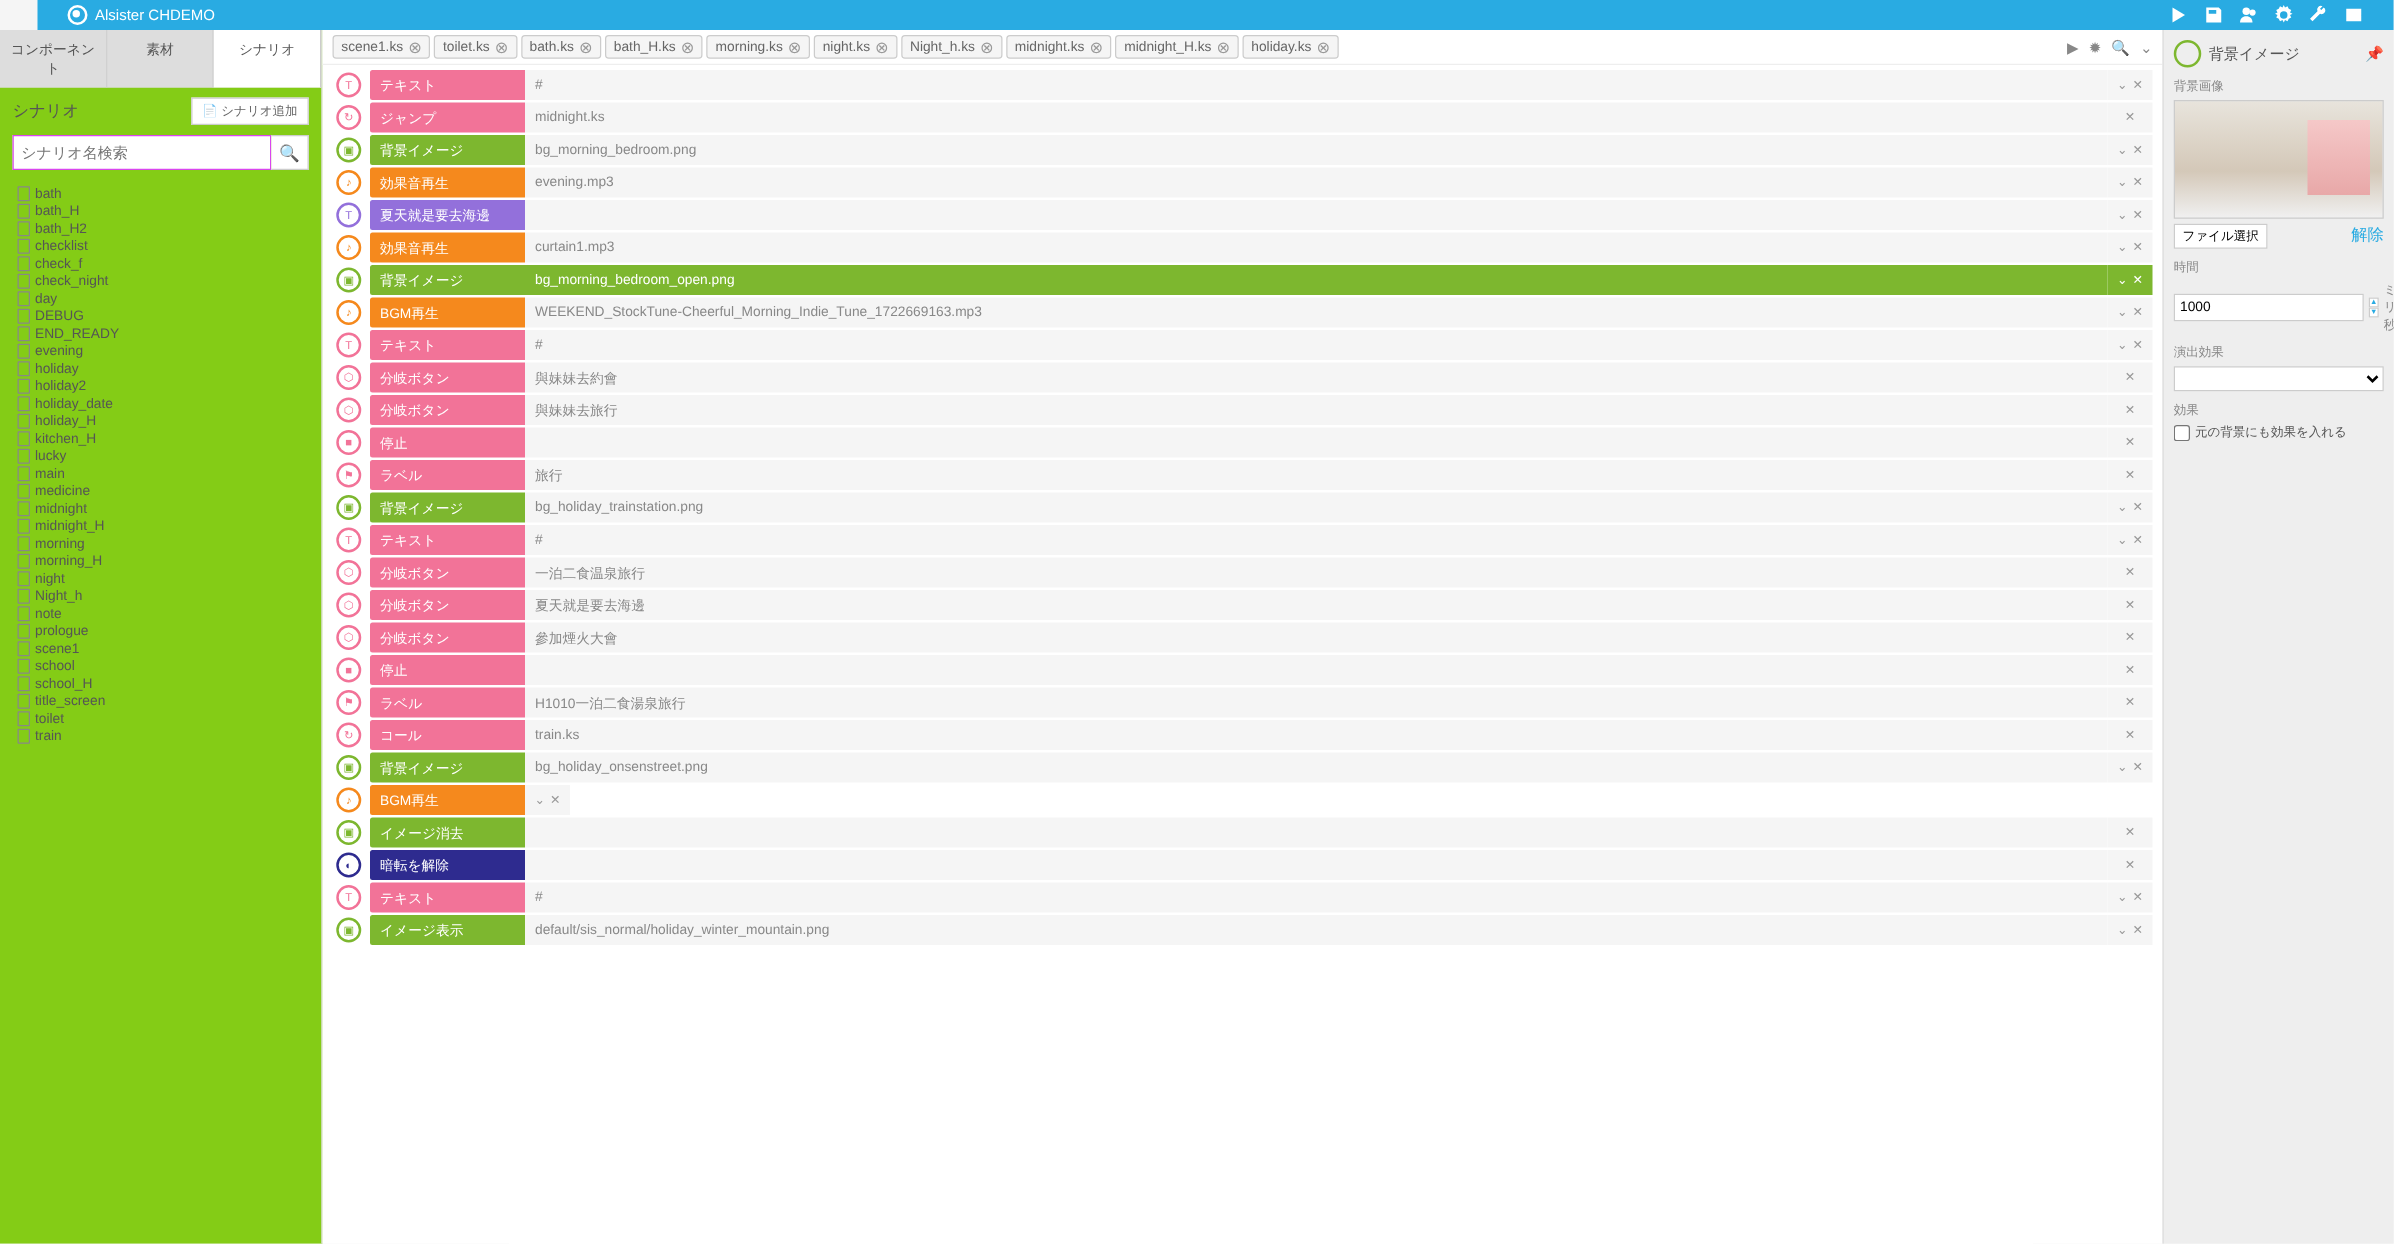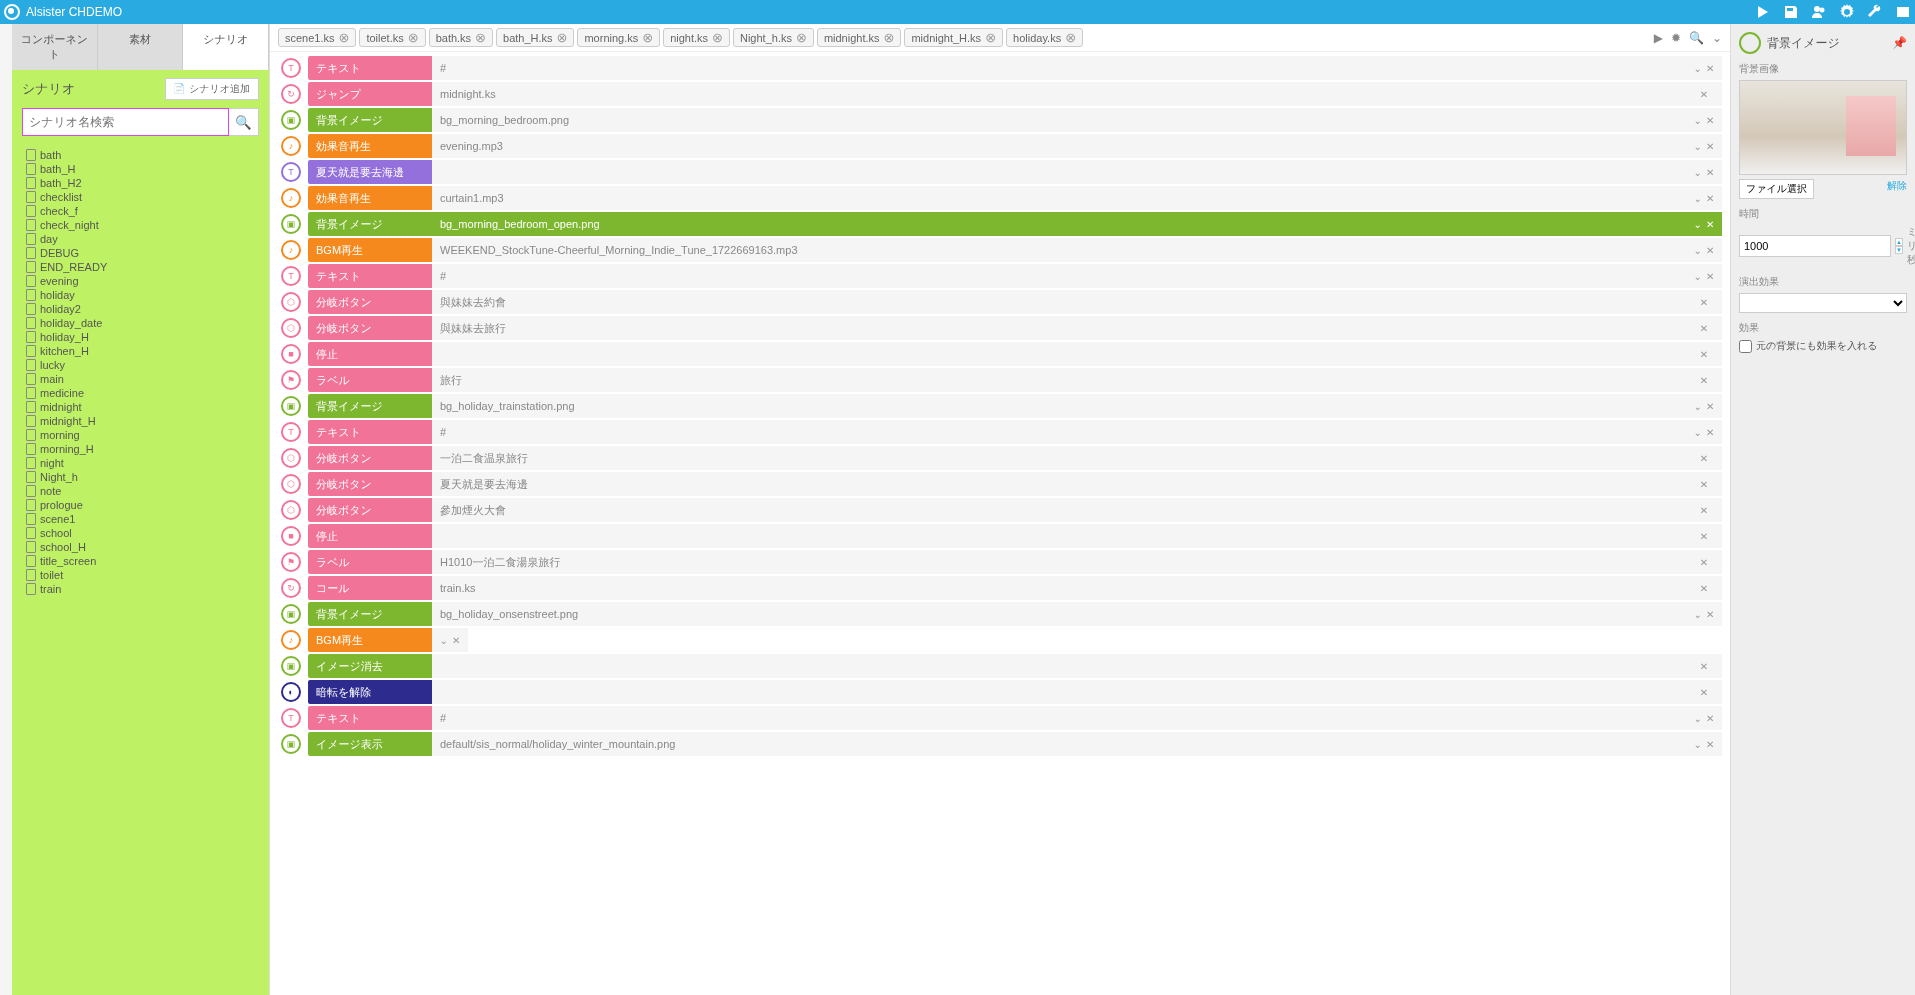--- a/index.html
+++ b/index.html
@@ -1,24 +1,24 @@
 <!DOCTYPE html>
 <html><head>
 <meta charset="utf-8">
 <style>
 * { box-sizing: border-box; margin: 0; padding: 0; }
 body { font-family: Arial, sans-serif; font-size: 12px; background: #f5f5f5; color: #555; overflow: hidden; }
-.topbar { background: #29abe2; height: 24px; display: flex; align-items: center; justify-content: space-between; padding: 0 4px; color: white; }
+.topbar { background: #29abe2; height: 24px; display: flex; align-items: center; justify-content: space-between; padding: 0 24px; color: white; margin-left: 30px; }
 .topbar-left { display: flex; align-items: center; gap: 6px; }
 .logo { width: 16px; height: 16px; border: 2px solid white; border-radius: 50%; position: relative; }
 .logo::after { content: ''; position: absolute; width: 6px; height: 6px; background: white; border-radius: 50%; top: 2px; left: 2px; }
 .topbar-right { display: flex; gap: 12px; }
 .topbar-icon { width: 16px; height: 16px; cursor: pointer; fill: white; }
 .main { display: flex; height: calc(100vh - 24px); }
-.sidebar { width: 258px; background: #bef264; border-right: 1px solid #ddd; display: flex; flex-direction: column; margin-left: 12px; }
+.sidebar { width: 258px; background: #84cc16; border-right: 1px solid #ddd; display: flex; flex-direction: column; }
 .tabs { display: flex; background: #ddd; }
 .tab { flex: 1; padding: 8px; text-align: center; font-size: 11px; cursor: pointer; background: #ddd; border-right: 1px solid #ccc; }
 .tab.active { background: #fff; }
 .sidebar-header { display: flex; justify-content: space-between; align-items: center; padding: 8px 10px; }
 .sidebar-title { font-size: 13px; color: #555; }
 .add-btn { background: #fff; border: 1px solid #ccc; padding: 3px 8px; font-size: 10px; cursor: pointer; color: #666; }
 .search-row { display: flex; padding: 0 10px 8px; gap: 0; }
 .search-input { flex: 1; padding: 6px; border: 1px solid #d946ef; font-size: 12px; }
 .search-btn { width: 30px; border: 1px solid #ccc; border-left: none; background: #fff; cursor: pointer; }
 .file-list { flex: 1; overflow-y: auto; padding: 4px 10px; }
@@ -48,21 +48,21 @@
 .rightpanel { width: 185px; background: #eee; border-left: 1px solid #ddd; padding: 8px; }
 .rp-header { display: flex; align-items: center; gap: 6px; margin-bottom: 8px; }
 .rp-icon { width: 22px; height: 22px; border: 2px solid #7db72f; border-radius: 50%; }
 .rp-title { font-size: 12px; color: #555; flex: 1; }
 .pin { color: #29abe2; cursor: pointer; }
 .rp-label { font-size: 10px; color: #888; margin-bottom: 4px; }
 .rp-image { width: 100%; height: 95px; background: linear-gradient(180deg, #e8e4dc 0%, #d4c8b8 60%, #f0f0f0 100%); margin-bottom: 4px; border: 1px solid #ccc; position: relative; }
 .rp-image::after { content: ''; position: absolute; right: 10px; top: 15px; width: 50px; height: 60px; background: linear-gradient(180deg, #f5c8c8, #e8a8a8); }
 .rp-filebtns { display: flex; justify-content: space-between; margin-bottom: 8px; }
 .rp-filebtn { background: #fff; border: 1px solid #ccc; padding: 2px 6px; font-size: 10px; cursor: pointer; }
-.rp-link { color: #29abe2; font-size: 10px; cursor: pointer; }
+.rp-link { color: #29abe2; font-size: 13px; cursor: pointer; }
 .rp-row { display: flex; align-items: center; gap: 4px; margin-bottom: 8px; }
 .rp-input { flex: 1; padding: 4px; border: 1px solid #ccc; font-size: 11px; }
 .rp-spinner { width: 14px; display: flex; flex-direction: column; }
 .rp-spinner span { height: 8px; background: #fff; border: 1px solid #ccc; font-size: 6px; text-align: center; cursor: pointer; color: #29abe2; }
 .rp-unit { font-size: 10px; color: #888; }
 .rp-select { width: 100%; padding: 2px; border: 1px solid #ccc; font-size: 11px; background: #fff; margin-bottom: 8px; }
 .rp-check { display: flex; align-items: center; gap: 4px; font-size: 10px; }
 </style>
 </head>
 <body>

